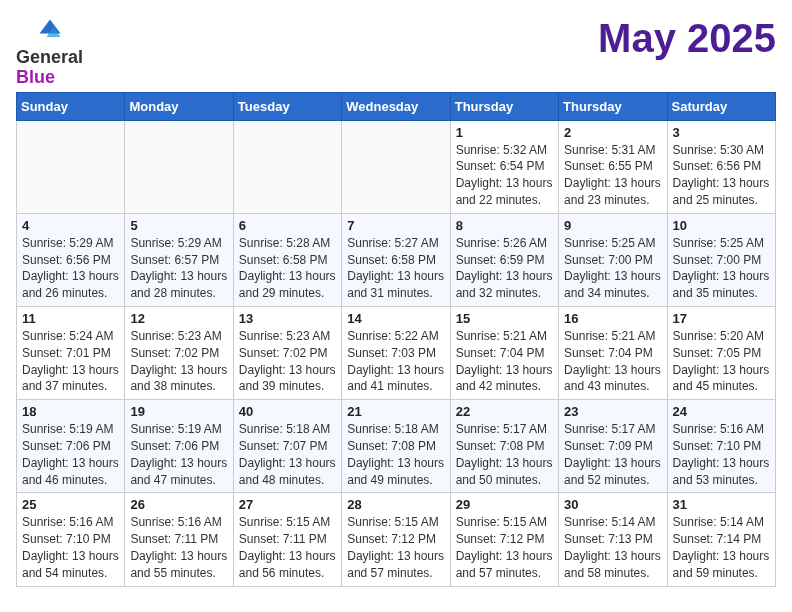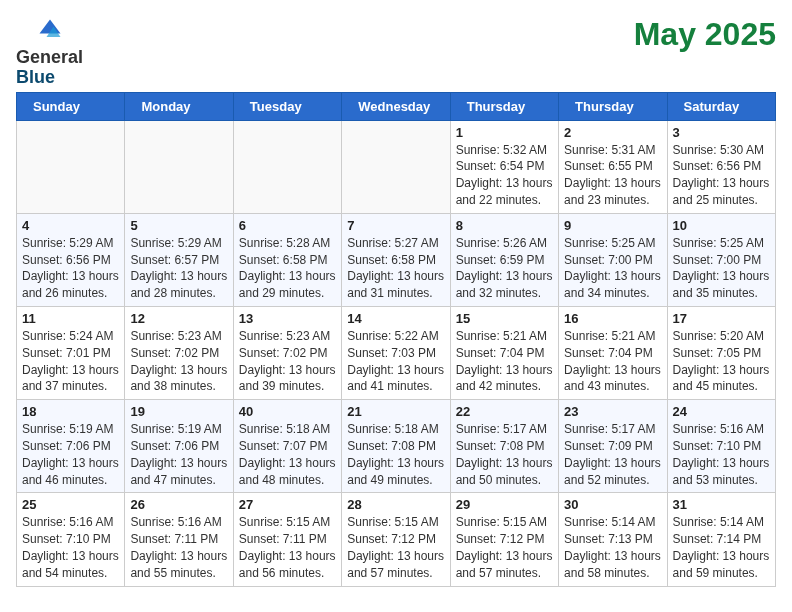--- a/index.html
+++ b/index.html
@@ -21,46 +21,46 @@
       align-items: center;
       gap: 4px;
       flex-direction: column;
     }
     .logo-text {
       font-size: 18px;
       font-weight: bold;
       line-height: 1.1;
     }
     .logo-general { color: #333; }
-    .logo-blue { color: #0c4a6e; }
+    .logo-blue { color: #a21caf; }
     .logo-icon {
       width: 28px;
       height: 28px;
     }
     .title-block {
       text-align: right;
     }
     .month-title {
-      font-size: 32px;
-      font-weight: bold;
-      color: #15803d;
+      font-size: 40px;
+      font-weight: bold;
+      color: #4c1d95;
     }
     .location {
       font-size: 14px;
       color: #444;
     }
     table {
       width: 100%;
       border-collapse: collapse;
       font-size: 11px;
     }
     thead th {
       background-color: #2a6bcc;
       color: #fff;
-      padding: 6px 16px;
+      padding: 6px 4px;
       text-align: left;
       font-size: 13px;
       font-weight: bold;
       border: 1px solid #1a5bb0;
     }
     td {
       border: 1px solid #ccc;
       vertical-align: top;
       padding: 4px 5px;
       width: 108px;

